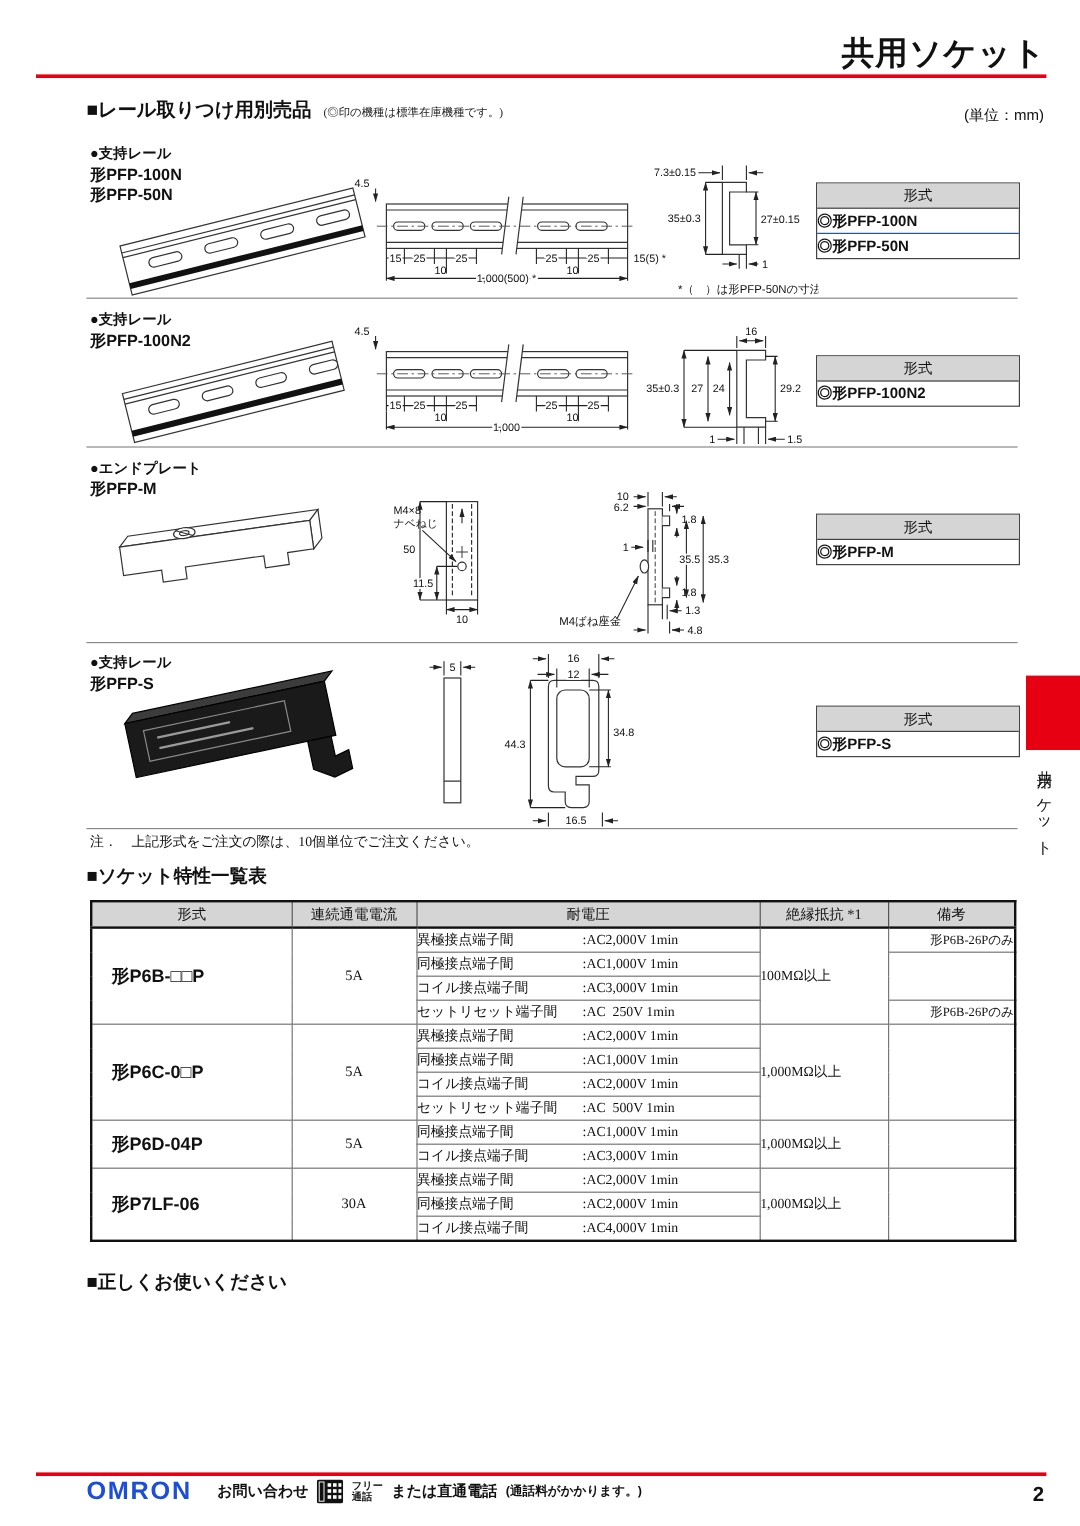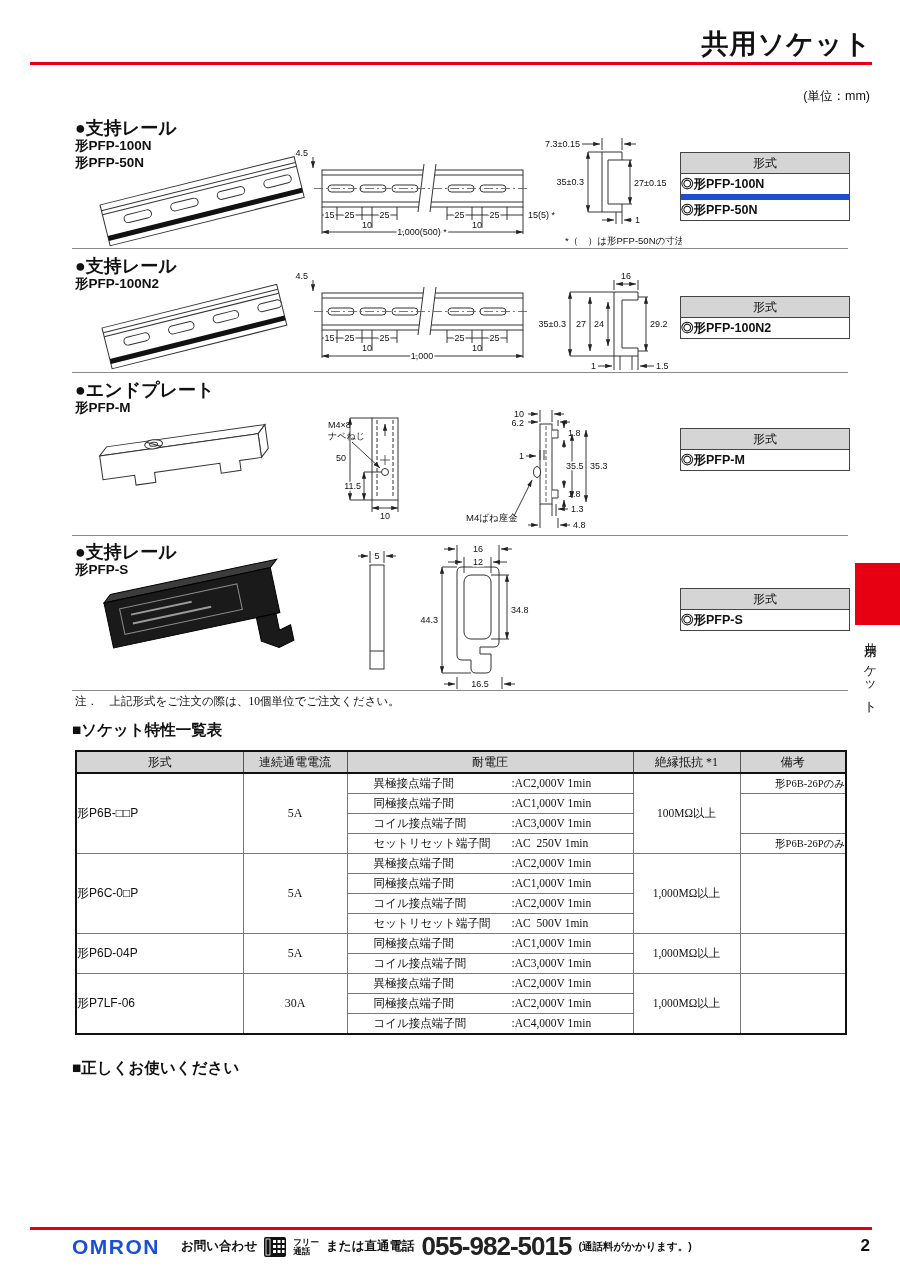--- a/index.html
+++ b/index.html
@@ -6,37 +6,37 @@
   .page{position:relative;width:900px;height:1272px;background:#fff;font-family:"Liberation Sans",sans-serif;color:#111;overflow:hidden;}
   .abs{position:absolute;}
   .hline{position:absolute;height:1px;background:#8a8a8a;}
   .redbar{position:absolute;height:3px;background:#e60012;}
   .title{position:absolute;right:28px;top:26px;font-size:27px;font-weight:bold;letter-spacing:1px;}
   .sechead{position:absolute;left:72px;top:82px;display:flex;align-items:baseline;gap:10px;}
   .sechead .h{font-size:16px;font-weight:bold;}
   .sechead .n{font-size:9.5px;font-family:"Liberation Serif",serif;color:#222;}
   .unit{position:absolute;right:30px;top:88px;font-size:12.5px;}
   .pname{position:absolute;font-size:13.5px;font-weight:bold;line-height:17px;}
-  .pname .nm{font-size:18px;}
+  .pname .nm{font-size:12px;}
   .mtable{position:absolute;width:168px;border:1px solid #444;font-size:12px;background:#fff;}
   .mtable .hd{background:#d5d5d5;text-align:center;height:20px;line-height:20px;font-family:"Liberation Serif",serif;border-bottom:1px solid #444;}
   .mtable .row{text-align:left;height:20px;line-height:20px;font-weight:bold;font-size:12.5px;}
-  .mtable .row + .row{border-top:6px solid #1d4ed8;}
+  .mtable .row + .row{border-top:1px solid #1d4ed8;}
   .ordnote{position:absolute;left:75px;top:694px;font-size:11.5px;font-family:"Liberation Serif",serif;}
   .spech{position:absolute;left:72px;top:720px;font-size:15.5px;font-weight:bold;}
   .specwrap{position:absolute;left:75px;top:750px;}
   table.spec{border-collapse:collapse;width:770px;table-layout:fixed;font-family:"Liberation Serif",serif;font-size:11.5px;border:2px solid #111;}
   .spec th{background:#d5d5d5;font-weight:normal;font-size:12px;height:20px;border:1px solid #555;border-bottom:2px solid #111;padding:0;}
   .spec td{border:1px solid #777;height:19px;padding:0;}
-  .spec td.md{font-family:"Liberation Sans",sans-serif;font-weight:normal;font-size:12px;padding-left:0;}
+  .spec td.md{font-family:"Liberation Sans",sans-serif;font-weight:bold;font-size:15px;padding-left:16px;}
   .spec td.cu{text-align:center;font-size:12px;}
-  .spec td.vt{padding-left:26px;}
+  .spec td.vt{}
   .spec .vl{display:inline-block;width:138px;}
   .spec .vv{white-space:pre;}
-  .spec td.in{text-align:center;}
+  .spec td.in{text-align:left;}
   .spec td.rm{text-align:right;font-size:10.5px;}
   .spec tr.g td{border-top:1.5px solid #222;}
   .fnotes{position:absolute;left:75px;top:1021px;font-size:11px;line-height:15.5px;font-family:"Liberation Serif",serif;}
   .useh{position:absolute;left:72px;top:1058px;font-size:15.5px;font-weight:bold;}
   .useln{position:absolute;left:72px;top:1081px;font-size:12.5px;}
   .useln b{font-size:13px;}
   .sidetab{position:absolute;left:855px;top:563px;width:45px;height:62px;background:#e60012;}
   .sidelabel{position:absolute;left:861px;top:632px;writing-mode:vertical-rl;font-size:13px;letter-spacing:3px;}
   .footer{position:absolute;left:72px;top:1231px;display:flex;align-items:center;gap:7px;}
   .brand{font-weight:bold;font-size:21px;letter-spacing:1.5px;color:#1d4ed8;}
@@ -60,20 +60,24 @@
   <svg width="0" height="0" style="position:absolute" aria-hidden="true">
     <defs>
       <marker id="ar" viewBox="0 0 10 6" refX="9.5" refY="3" markerWidth="8" markerHeight="5" orient="auto-start-reverse">
         <path d="M0,0 L10,3 L0,6 Z" fill="#222"></path>
       </marker>
     </defs>
   </svg>
 
   <div class="title">共用ソケット</div>
   <div class="redbar" style="left:30px;width:842px;top:62px"></div>
+  <div class="sechead">
+    <span class="h">■レール取りつけ用別売品</span>
+    <span class="n">(◎印の機種は標準在庫機種です。)</span>
+  </div>
   <div class="unit">(単位：mm)</div>
 
   <div class="pname" style="left:75px;top:120px">
     <div class="nm">●支持レール</div>
     <div>形PFP-100N</div>
     <div>形PFP-50N</div>
   </div>
 
   <svg class="abs" style="left:70px;top:100px" width="612" height="148">
     <g class="ln">
@@ -521,18 +525,17 @@
         <rect x="13.5" y="8" width="3" height="3" fill="#fff"></rect>
         <rect x="18" y="8" width="2.5" height="3" fill="#fff"></rect>
       <rect x="9" y="13" width="3" height="3" fill="#fff"></rect>
         <rect x="13.5" y="13" width="3" height="3" fill="#fff"></rect>
         <rect x="18" y="13" width="2.5" height="3" fill="#fff"></rect>
     </svg>
     <span class="free">
       <span>フリー</span><br><span>通話</span>
     </span>
     <span class="fsmall">または直通電話</span>
-    <span class="ph">055-982-5015</span>
     <span class="fnote">(通話料がかかります。)</span>
   </div>
   <div class="pagenum">2</div>
 
 </div>
 
 </body></html>

